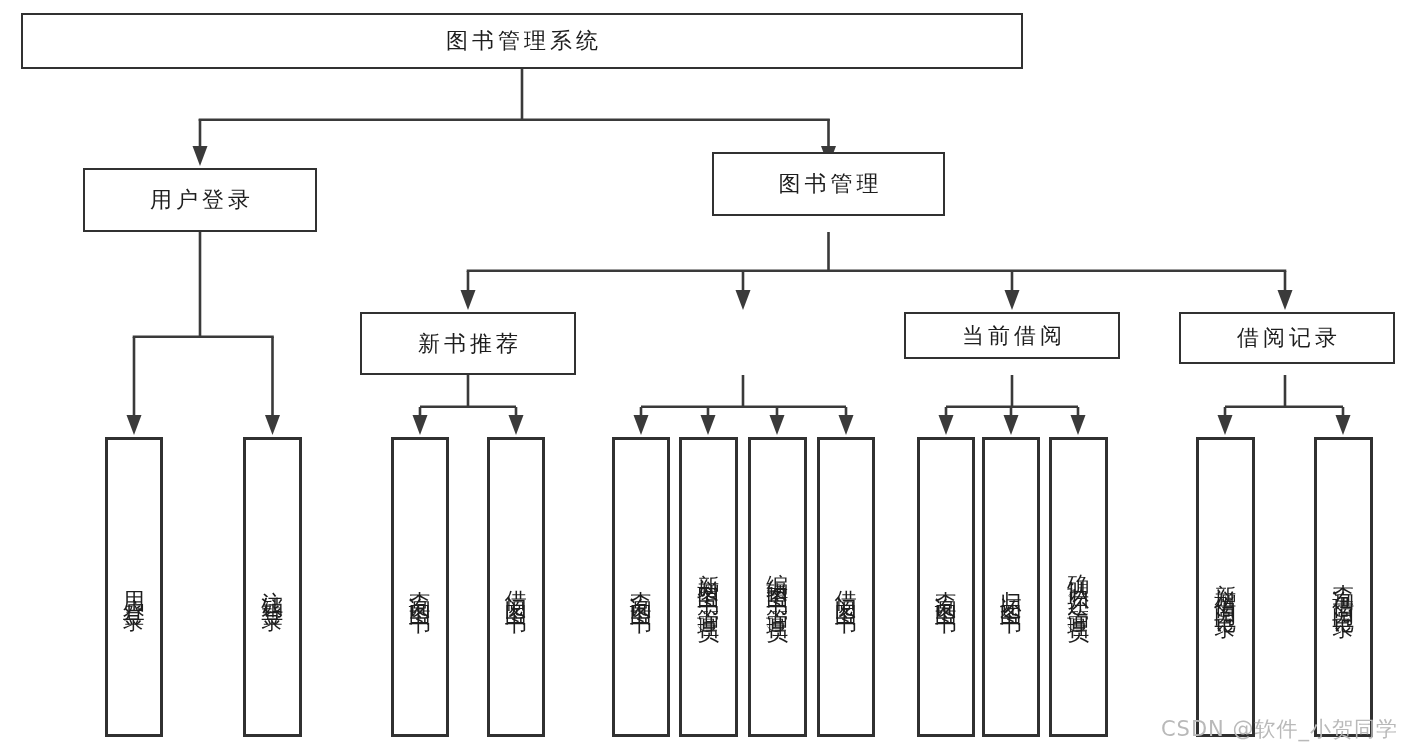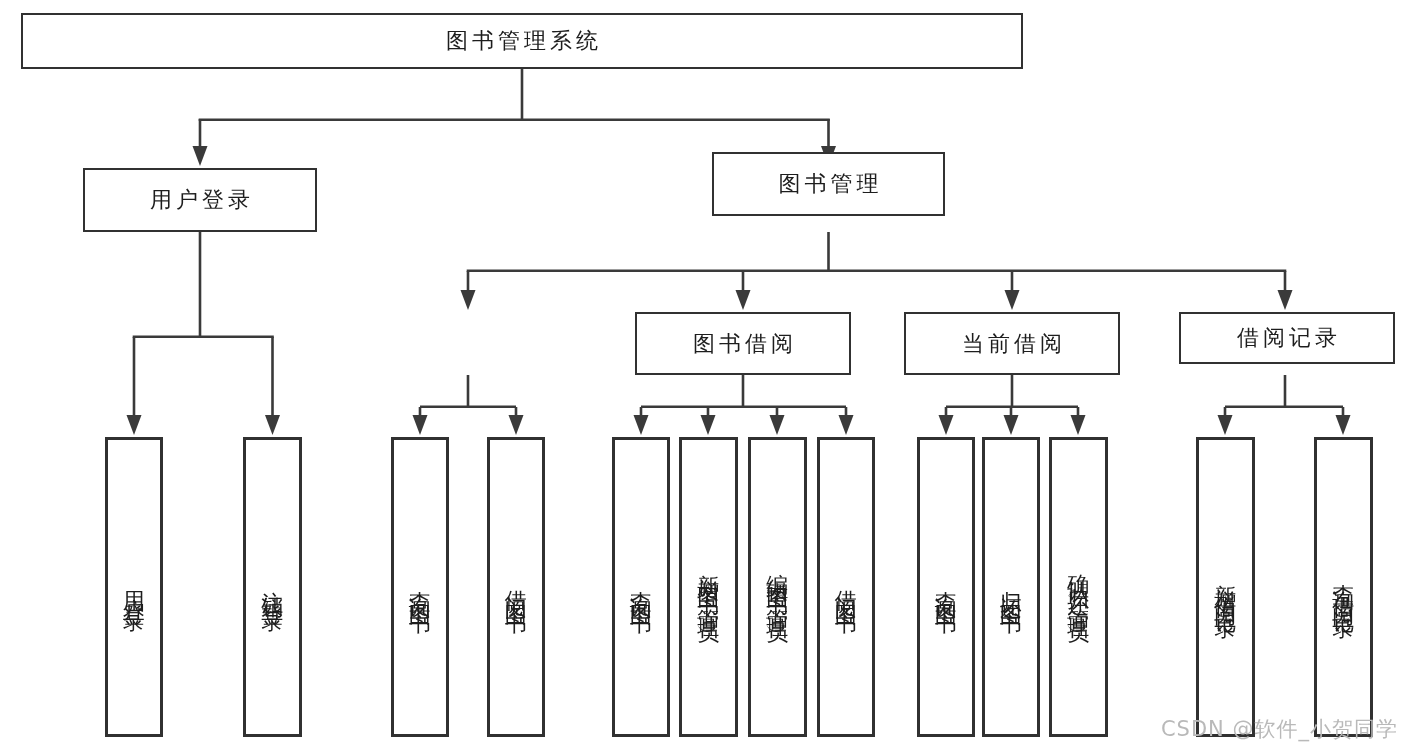--- a/index.html
+++ b/index.html
@@ -67,24 +67,24 @@
     <span class="label">图书管理系统</span>
   </div>
 
   <div class="box h" style="left:83px;top:168px;width:234px;height:64px">
     <span class="label">用户登录</span>
   </div>
   <div class="box h" style="left:712px;top:152px;width:233px;height:64px">
     <span class="label">图书管理</span>
   </div>
 
-  <div class="box h" style="left:635px;top:312px;width:216px;height:63px">
-    <span class="label">图书借阅</span>
+  <div class="box h" style="left:360px;top:312px;width:216px;height:63px">
+    <span class="label">新书推荐</span>
   </div>
-  <div class="box h" style="left:904px;top:312px;width:216px;height:63px">
+  <div class="box h" style="left:904px;top:312px;width:216px;height:47px">
     <span class="label">当前借阅</span>
   </div>
   <div class="box h" style="left:1179px;top:312px;width:216px;height:52px">
     <span class="label">借阅记录</span>
   </div>
 
   <div class="box v" style="left:105px;top:437px;width:58px;height:300px">
     <span class="label">用户登录</span>
   </div>
   <div class="box v" style="left:243px;top:437px;width:59px;height:300px">

